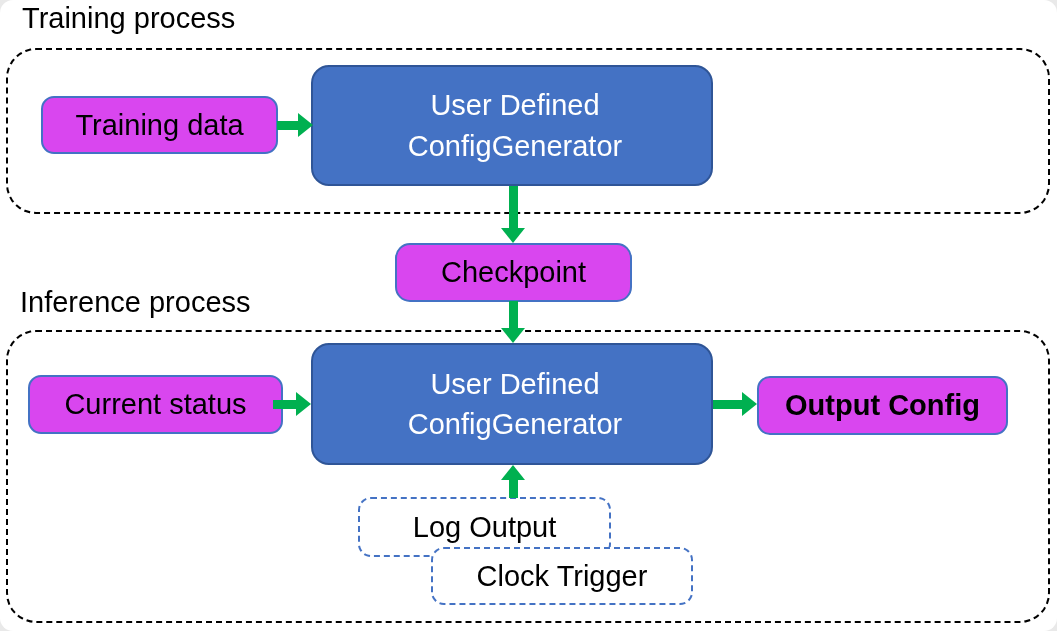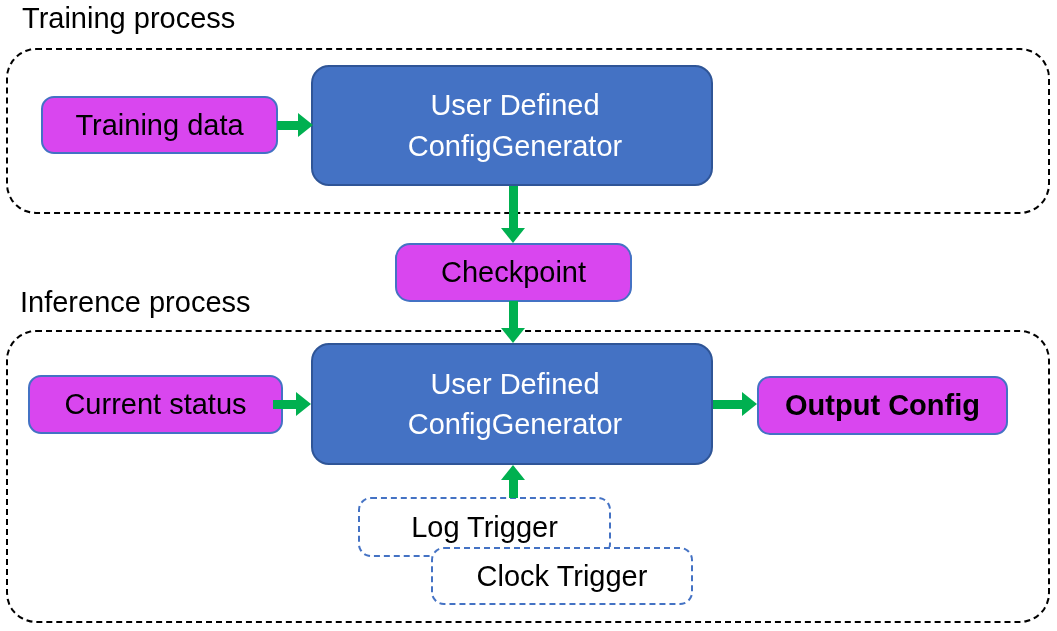--- a/index.html
+++ b/index.html
@@ -11,21 +11,21 @@
     --box-border:#4472C4;
     --trigger-border:#4472C4;
     --container-border:#000000;
     --arrow:#00B050;
   }
   *{margin:0;padding:0;box-sizing:border-box;}
   html,body{background:#e9e9e9;}
   body{font-family:"Liberation Sans","DejaVu Sans",sans-serif;}
   .canvas{
     position:relative;width:1057px;height:631px;background:var(--bg);
-    overflow:hidden;margin:0 auto;color:var(--text);
+    overflow:hidden;margin:0 auto;color:var(--text);border-radius:13px;
   }
   .section-label{
     position:absolute;font-size:29px;color:var(--text);
     white-space:nowrap;z-index:2;letter-spacing:0px;
   }
   .dashed-container{
     position:absolute;border:2.5px dashed var(--container-border);
     border-radius:30px;z-index:1;background:transparent;
   }
   .node{
@@ -107,17 +107,17 @@
     <div class="head"></div>
   </div>
 
   <div class="node" style="left:757px;top:376px;width:251px;height:59px;font-weight:bold;">Output Config</div>
 
   <div class="arrow-v up" style="left:501px;top:465px;width:24px;height:33px;">
     <div class="head"></div>
     <div class="shaft"></div>
   </div>
 
-  <div class="node trigger" style="left:358px;top:497px;width:253px;height:60px;z-index:3;">Log Trigger</div>
+  <div class="node trigger" style="left:358px;top:497px;width:253px;height:60px;z-index:3;">Log Output</div>
 
   <div class="node trigger" style="left:431px;top:547px;width:262px;height:58px;z-index:4;">Clock Trigger</div>
 
 </div>
 
 </body></html>

